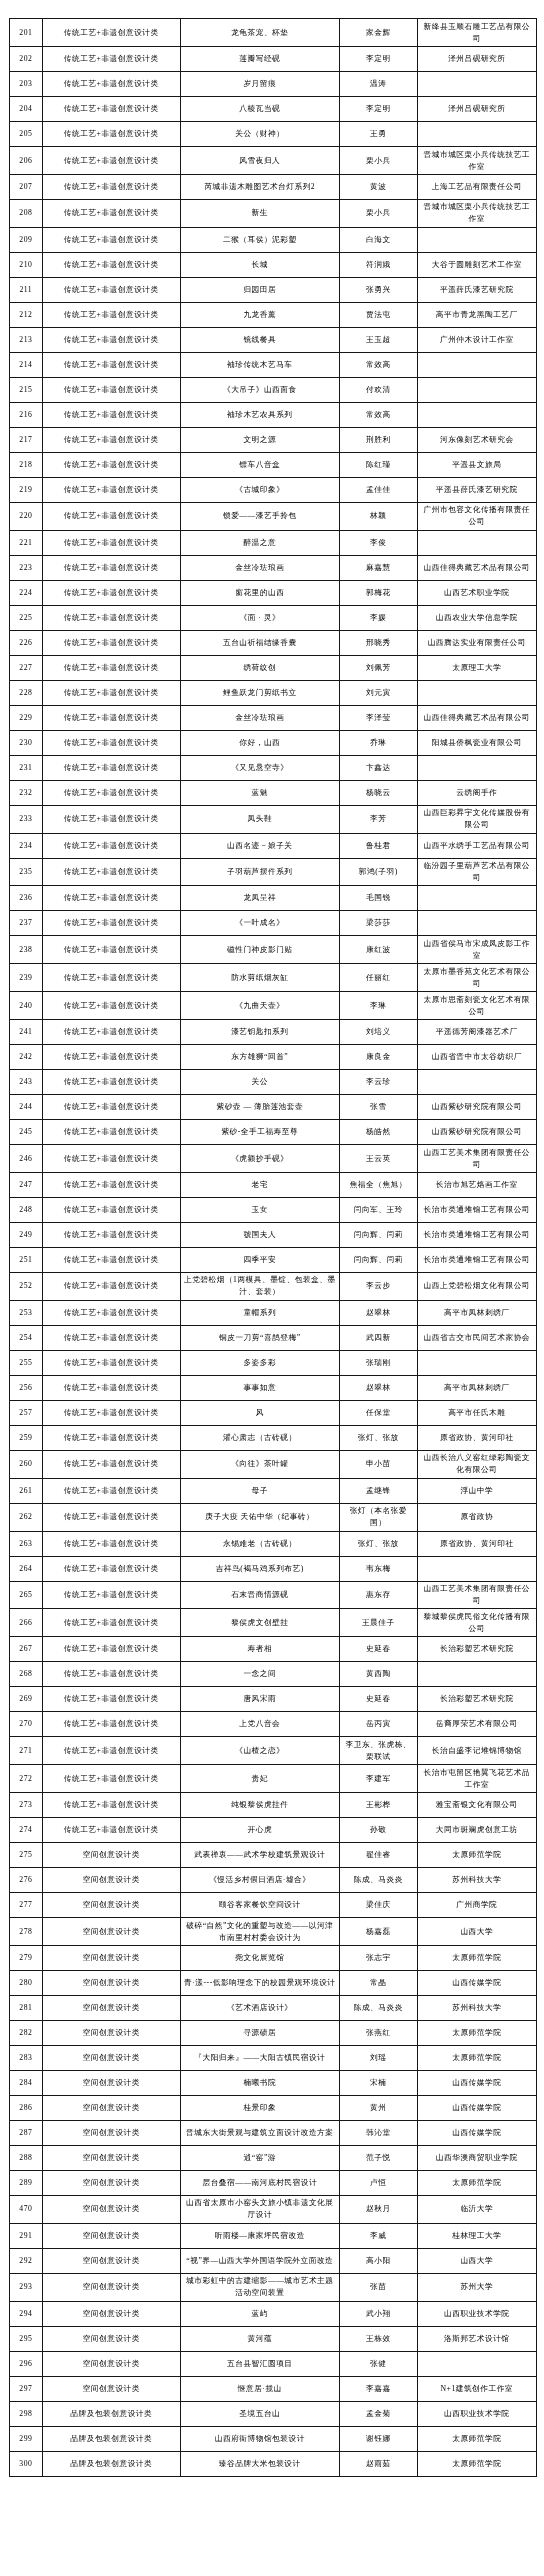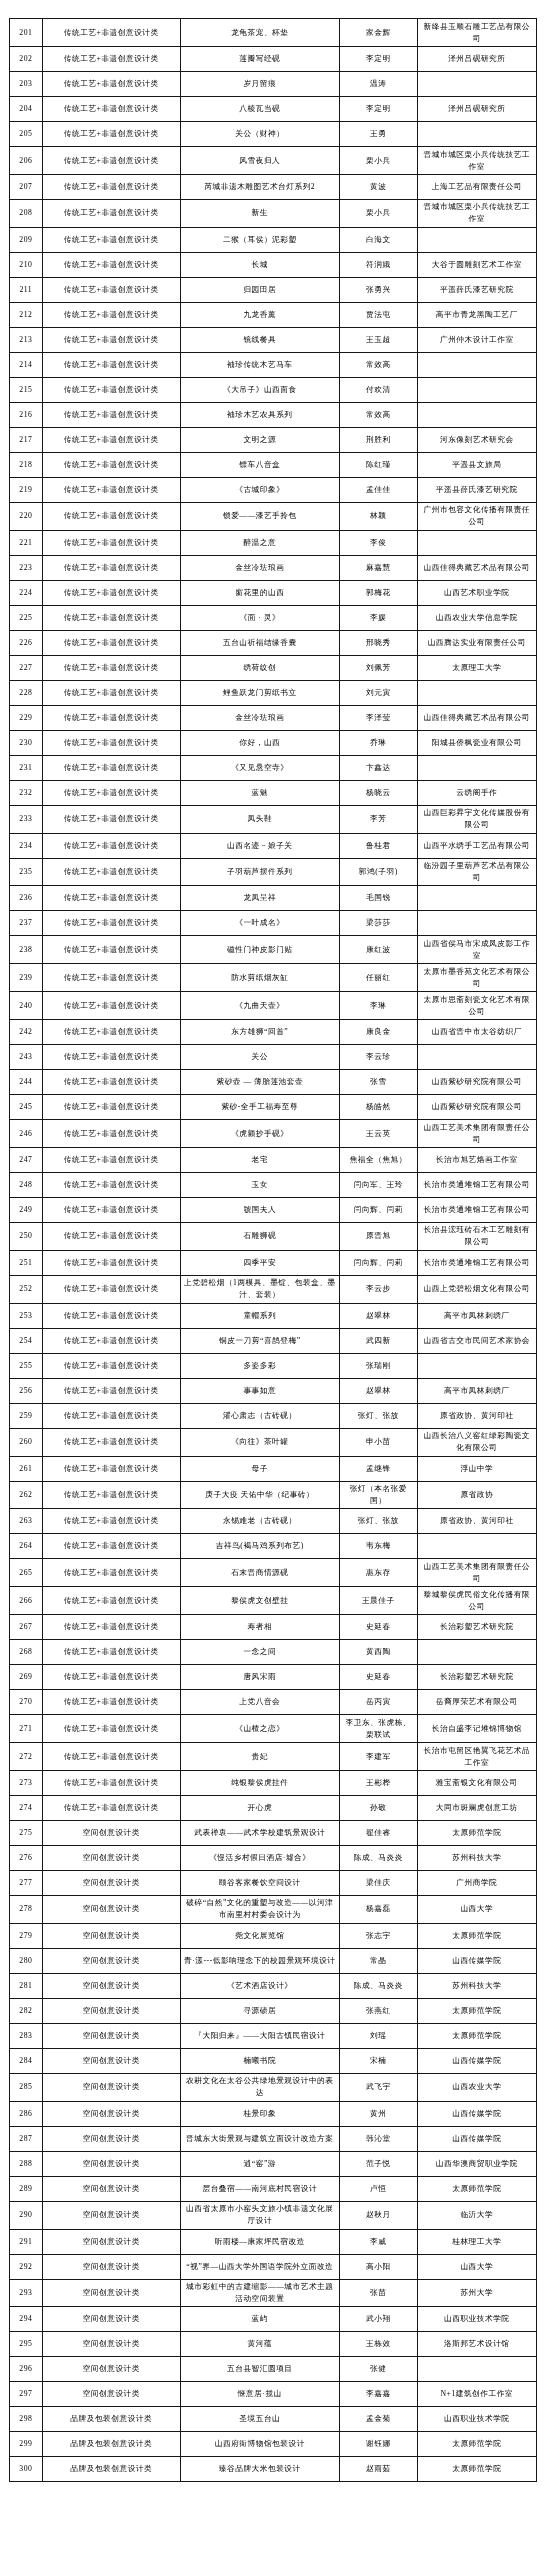--- a/index.html
+++ b/index.html
@@ -306,20 +306,27 @@
           <td class="col-org">太原市墨香苑文化艺术有限公司</td>
         </tr>
         <tr>
           <td class="col-no">240</td>
           <td class="col-category">传统工艺+非遗创意设计类</td>
           <td class="col-title">《九曲天壶》</td>
           <td class="col-author">李琳</td>
           <td class="col-org">太原市思斋刻瓷文化艺术有限公司</td>
         </tr>
         <tr>
+          <td class="col-no">241</td>
+          <td class="col-category">传统工艺+非遗创意设计类</td>
+          <td class="col-title">漆艺钥匙扣系列</td>
+          <td class="col-author">刘培义</td>
+          <td class="col-org">平遥德芳阁漆器艺术厂</td>
+        </tr>
+        <tr>
           <td class="col-no">242</td>
           <td class="col-category">传统工艺+非遗创意设计类</td>
           <td class="col-title">东方雄狮“回首”</td>
           <td class="col-author">康良金</td>
           <td class="col-org">山西省晋中市太谷纺织厂</td>
         </tr>
         <tr>
           <td class="col-no">243</td>
           <td class="col-category">传统工艺+非遗创意设计类</td>
           <td class="col-title">关公</td>
@@ -362,27 +369,20 @@
           <td class="col-org">长治市类通堆锦工艺有限公司</td>
         </tr>
         <tr>
           <td class="col-no">249</td>
           <td class="col-category">传统工艺+非遗创意设计类</td>
           <td class="col-title">虢国夫人</td>
           <td class="col-author">闫向辉、闫莉</td>
           <td class="col-org">长治市类通堆锦工艺有限公司</td>
         </tr>
         <tr>
-          <td class="col-no">250</td>
-          <td class="col-category">传统工艺+非遗创意设计类</td>
-          <td class="col-title">石雕狮砚</td>
-          <td class="col-author">原晋旭</td>
-          <td class="col-org">长治县浤珏砖石木工艺雕刻有限公司</td>
-        </tr>
-        <tr>
           <td class="col-no">251</td>
           <td class="col-category">传统工艺+非遗创意设计类</td>
           <td class="col-title">四季平安</td>
           <td class="col-author">闫向辉、闫莉</td>
           <td class="col-org">长治市类通堆锦工艺有限公司</td>
         </tr>
         <tr>
           <td class="col-no">252</td>
           <td class="col-category">传统工艺+非遗创意设计类</td>
           <td class="col-title">上党碧松烟（1两模具、墨锭、包装盒、墨汁、套装）</td>
@@ -411,20 +411,27 @@
           <td class="col-org"></td>
         </tr>
         <tr>
           <td class="col-no">256</td>
           <td class="col-category">传统工艺+非遗创意设计类</td>
           <td class="col-title">事事如意</td>
           <td class="col-author">赵翠林</td>
           <td class="col-org">高平市凤林刺绣厂</td>
         </tr>
         <tr>
+          <td class="col-no">257</td>
+          <td class="col-category">传统工艺+非遗创意设计类</td>
+          <td class="col-title">风</td>
+          <td class="col-author">任保堂</td>
+          <td class="col-org">高平市任氏木雕</td>
+        </tr>
+        <tr>
           <td class="col-no">259</td>
           <td class="col-category">传统工艺+非遗创意设计类</td>
           <td class="col-title">濯心肃志（古砖砚）</td>
           <td class="col-author">张灯、张放</td>
           <td class="col-org">原省政协、黄河印社</td>
         </tr>
         <tr>
           <td class="col-no">260</td>
           <td class="col-category">传统工艺+非遗创意设计类</td>
           <td class="col-title">《向往》茶叶罐</td>
@@ -593,27 +600,20 @@
           <td class="col-org">太原师范学院</td>
         </tr>
         <tr>
           <td class="col-no">284</td>
           <td class="col-category">空间创意设计类</td>
           <td class="col-title">楠曦书院</td>
           <td class="col-author">宋楠</td>
           <td class="col-org">山西传媒学院</td>
         </tr>
         <tr>
-          <td class="col-no">285</td>
-          <td class="col-category">空间创意设计类</td>
-          <td class="col-title">农耕文化在太谷公共绿地景观设计中的表达</td>
-          <td class="col-author">武飞宇</td>
-          <td class="col-org">山西农业大学</td>
-        </tr>
-        <tr>
           <td class="col-no">286</td>
           <td class="col-category">空间创意设计类</td>
           <td class="col-title">桂景印象</td>
           <td class="col-author">黄州</td>
           <td class="col-org">山西传媒学院</td>
         </tr>
         <tr>
           <td class="col-no">287</td>
           <td class="col-category">空间创意设计类</td>
           <td class="col-title">晋城东大街景观与建筑立面设计改造方案</td>
@@ -628,21 +628,21 @@
           <td class="col-org">山西华澳商贸职业学院</td>
         </tr>
         <tr>
           <td class="col-no">289</td>
           <td class="col-category">空间创意设计类</td>
           <td class="col-title">层台叠宿——南河底村民宿设计</td>
           <td class="col-author">卢恒</td>
           <td class="col-org">太原师范学院</td>
         </tr>
         <tr>
-          <td class="col-no">290</td>
+          <td class="col-no">470</td>
           <td class="col-category">空间创意设计类</td>
           <td class="col-title">山西省太原市小窑头文旅小镇非遗文化展厅设计</td>
           <td class="col-author">赵秋月</td>
           <td class="col-org">临沂大学</td>
         </tr>
         <tr>
           <td class="col-no">291</td>
           <td class="col-category">空间创意设计类</td>
           <td class="col-title">听雨楼—康家坪民宿改造</td>
           <td class="col-author">李威</td>

